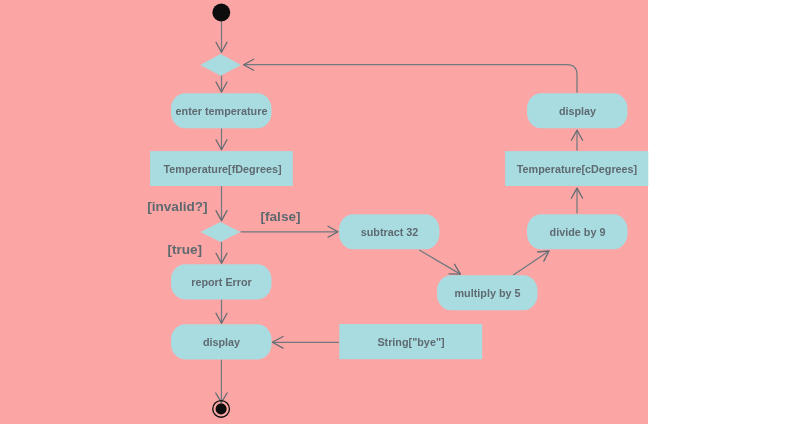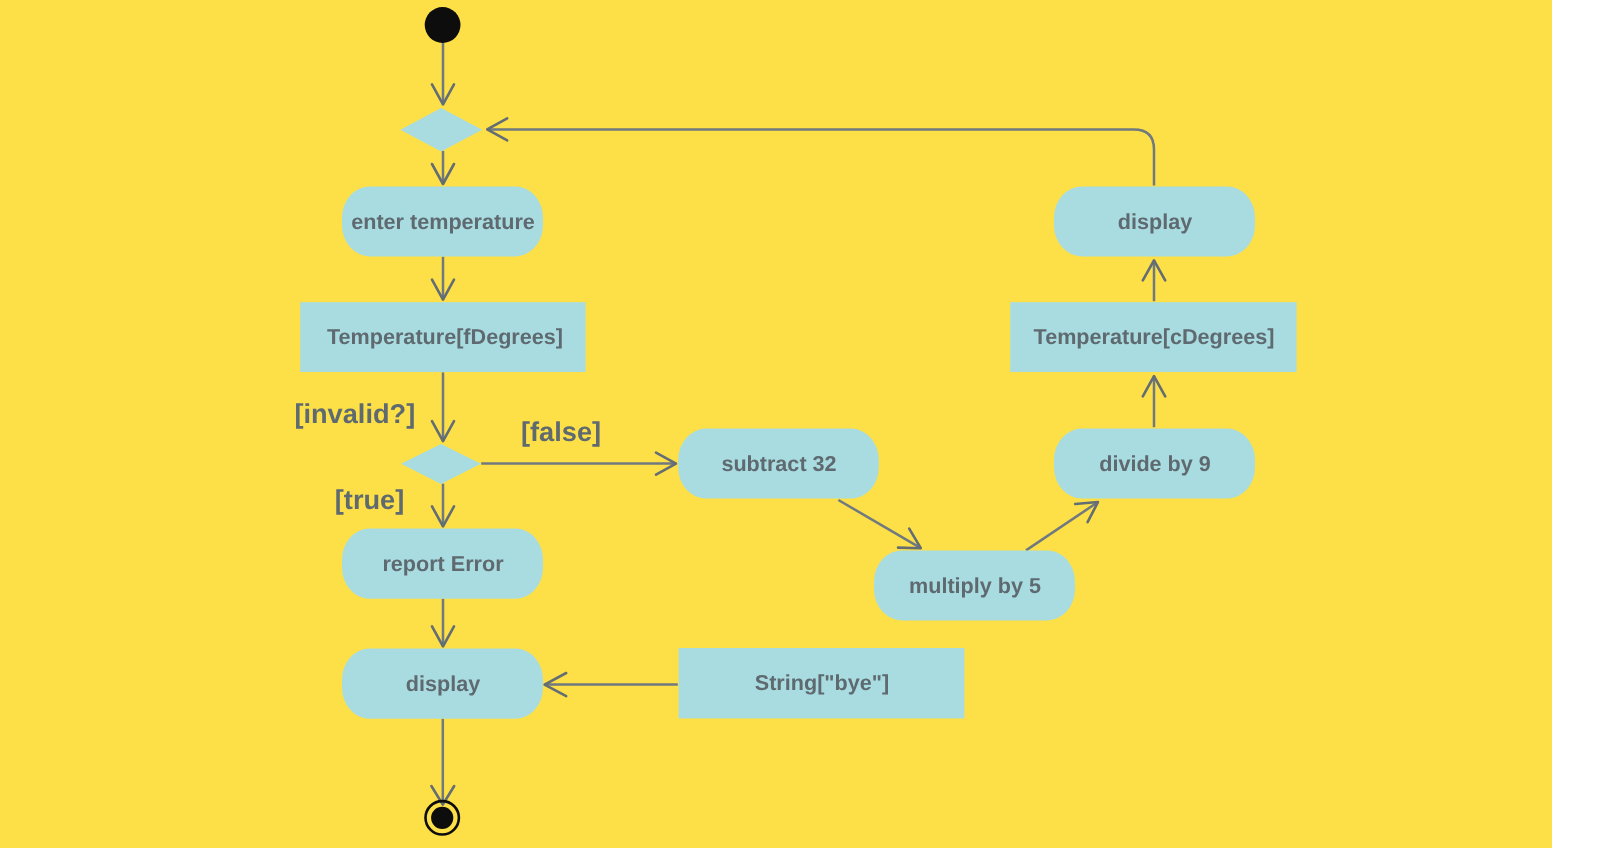--- a/index.html
+++ b/index.html
@@ -1,19 +1,19 @@
 <!DOCTYPE html>
 <html><head>
 <meta charset="utf-8">
 <title>Activity Diagram</title>
 <style>
   html, body { margin:0; padding:0; background:#ffffff; }
   body { width:800px; height:424px; overflow:hidden;
          font-family:"Liberation Sans", sans-serif; }
-  #stage { position:relative; width:776px; height:424px; background:#fde047; }
+  #stage { position:relative; width:648px; height:424px; background:#fca5a5; }
   svg.diagram { position:absolute; left:0; top:0; width:800px; height:424px;
                 shape-rendering:geometricPrecision; }
   .node-label { font-family:"Liberation Sans", sans-serif; font-weight:bold;
                 font-size:10.8px; fill:#5e6a70; text-anchor:middle;
                 dominant-baseline:central; }
   .guard-label { font-family:"Liberation Sans", sans-serif; font-weight:bold;
                  font-size:13.6px; fill:#5e6a70; }
   .edge { fill:none; stroke:#6f797f; stroke-width:1.25; }
   .head { fill:none; stroke:#636d73; stroke-width:1.3;
           stroke-linecap:round; stroke-linejoin:round; }

